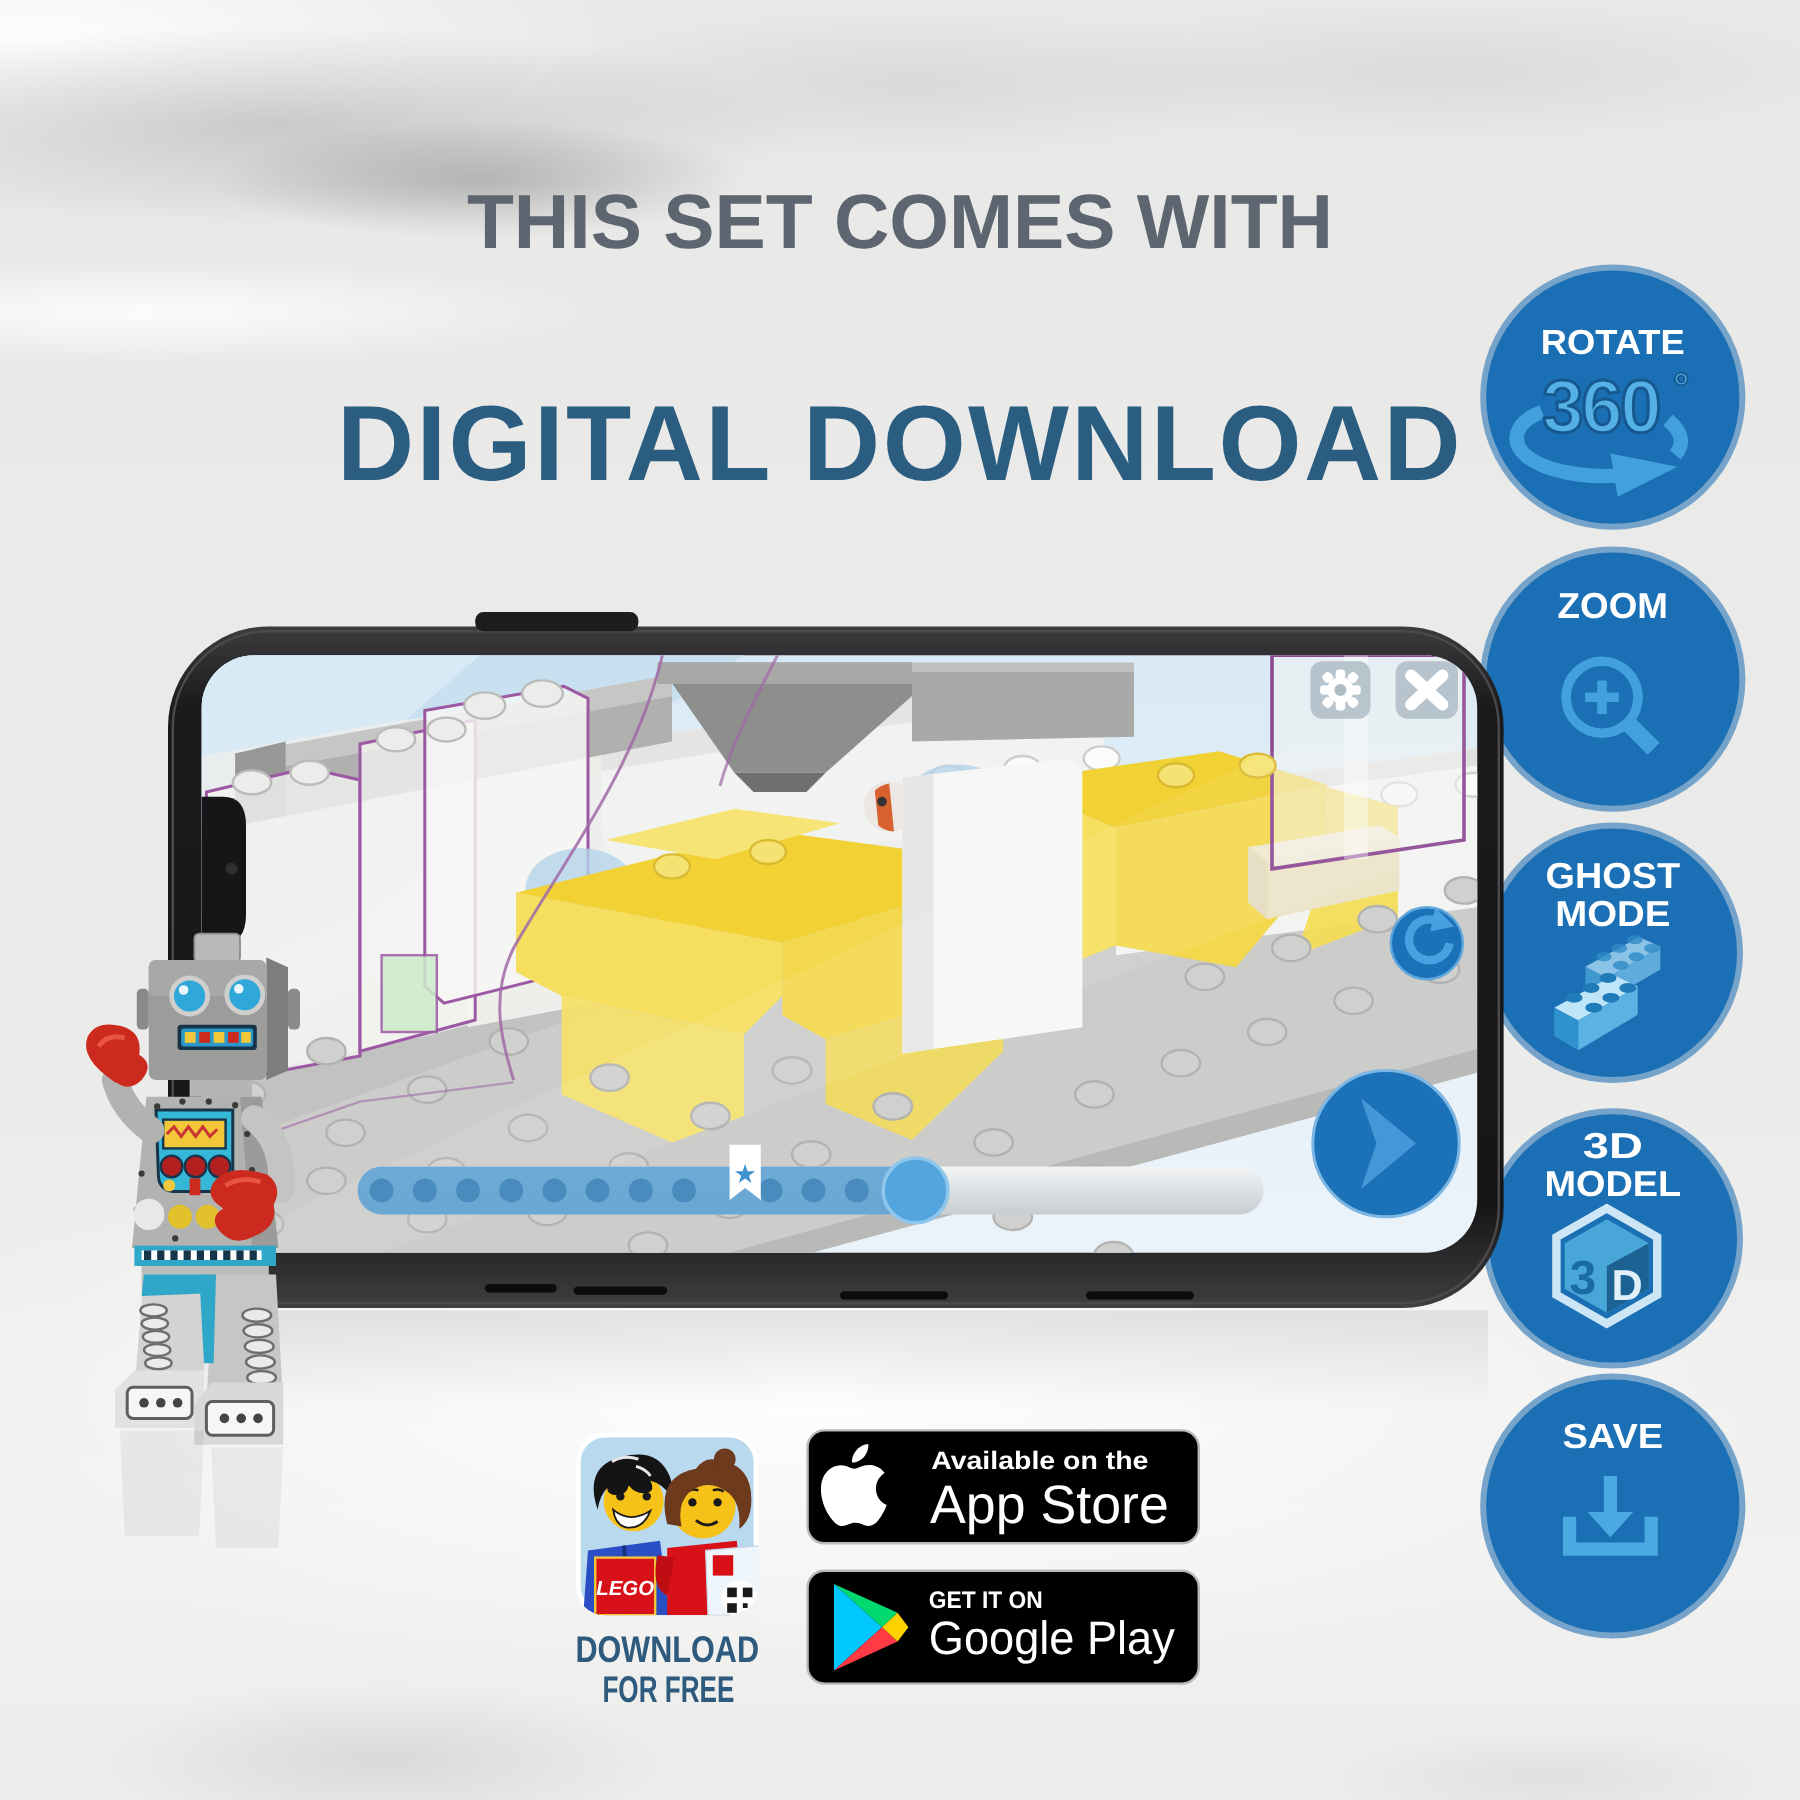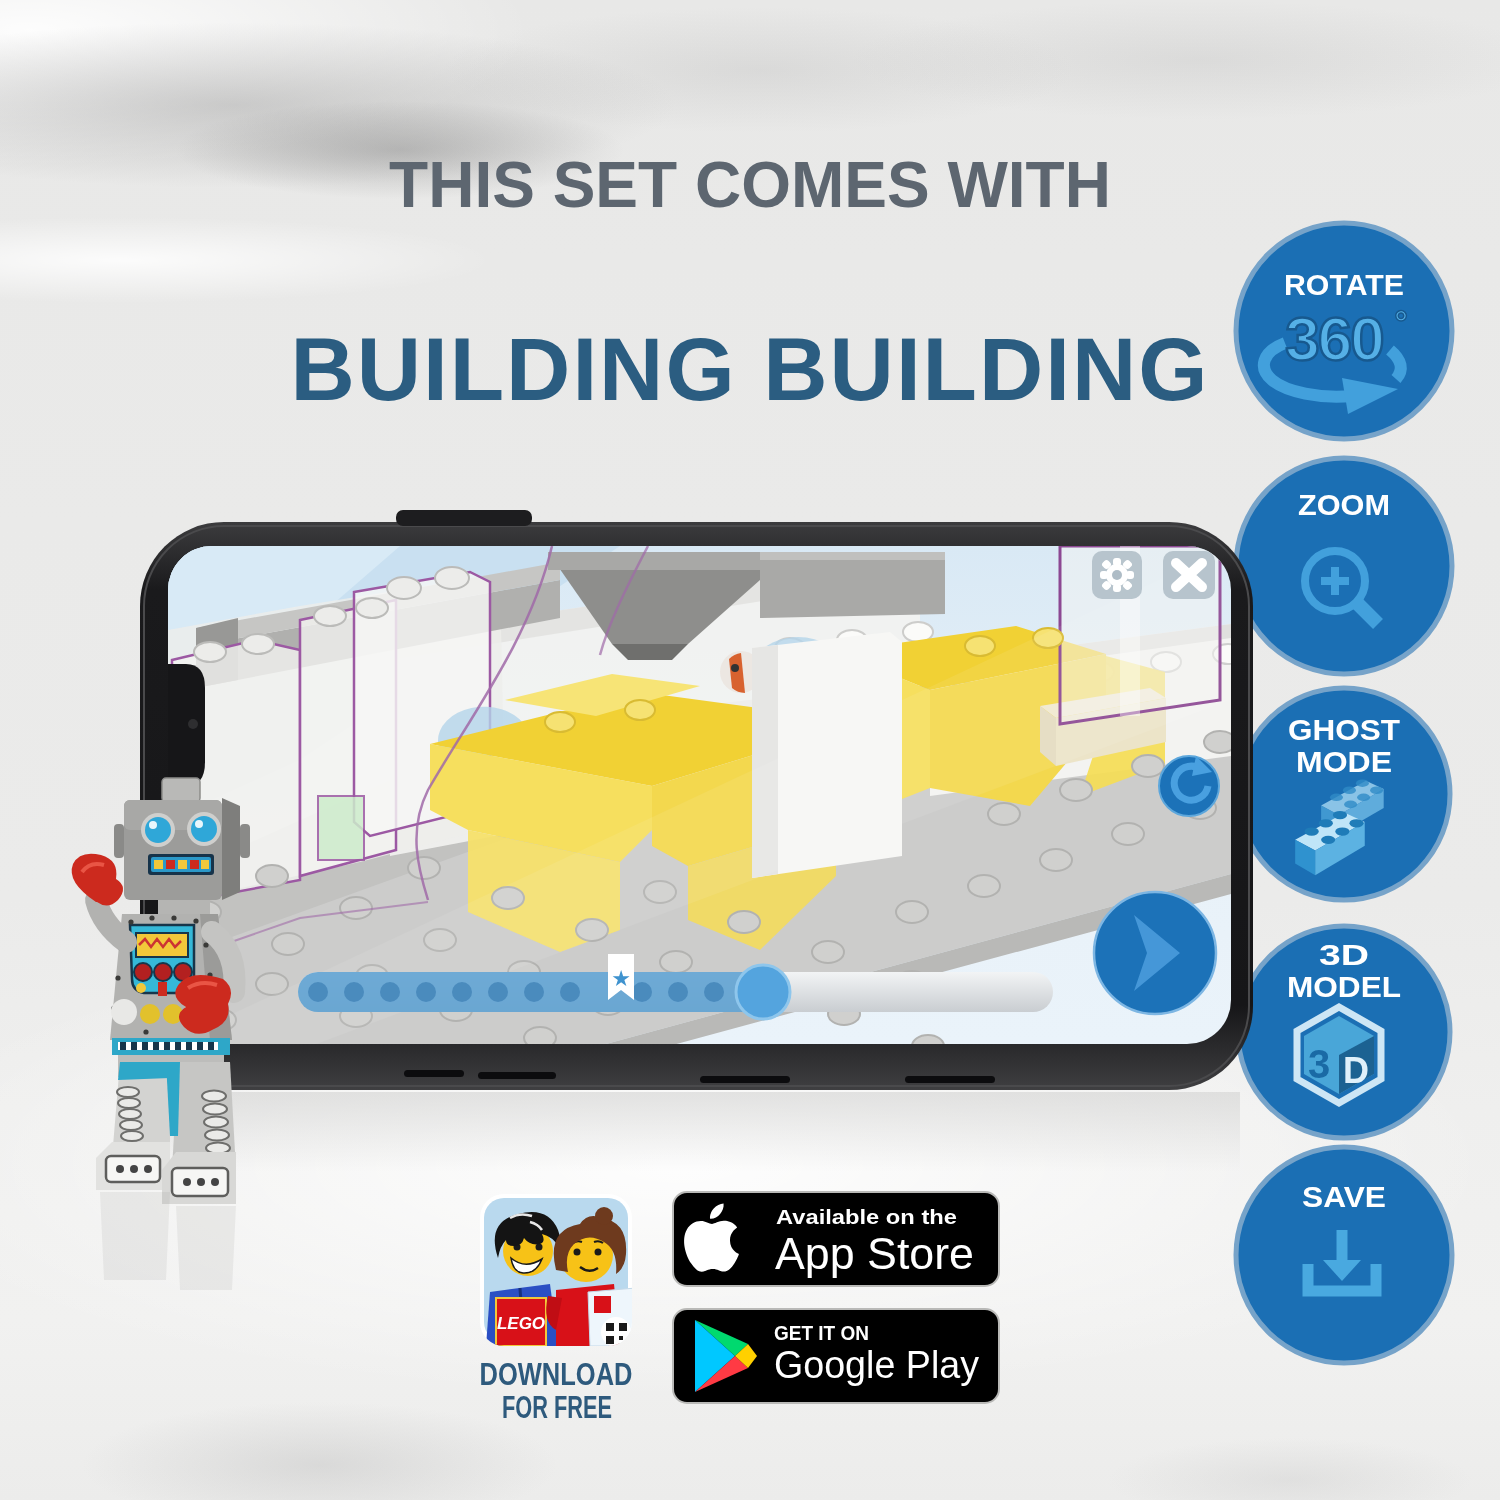--- a/index.html
+++ b/index.html
@@ -19,21 +19,21 @@
   }
   .hdr{position:absolute;left:0;width:1500px;text-align:center;font-weight:bold;}
 </style>
 </head>
 <body>
 <div id="page">
 
   <div class="hdr" style="top:148px;font-size:64px;letter-spacing:0px;color:#5d6670;">THIS SET COMES WITH</div>
 
 
-  <div class="hdr" style="top:318px;font-size:89px;letter-spacing:2px;color:#2b5d81;">BUILDING BUILDING</div>
+  <div class="hdr" style="top:318px;font-size:89px;letter-spacing:2px;color:#2b5d81;">DIGITAL DOWNLOAD</div>
 
   <svg width="1500" height="1500" viewBox="0 0 1500 1500" style="position:absolute;top:0;left:0;" xmlns="http://www.w3.org/2000/svg">
     <defs>
       <linearGradient id="phoneFrame" x1="0" y1="0" x2="0" y2="1">
         <stop offset="0" stop-color="#3c3c3e"></stop>
           <stop offset=".12" stop-color="#1a1a1c"></stop>
         <stop offset=".85" stop-color="#161618"></stop>
           <stop offset="1" stop-color="#3f3f41"></stop>
       </linearGradient>
       <linearGradient id="screenBg" x1="0" y1="0" x2="0" y2="1">

